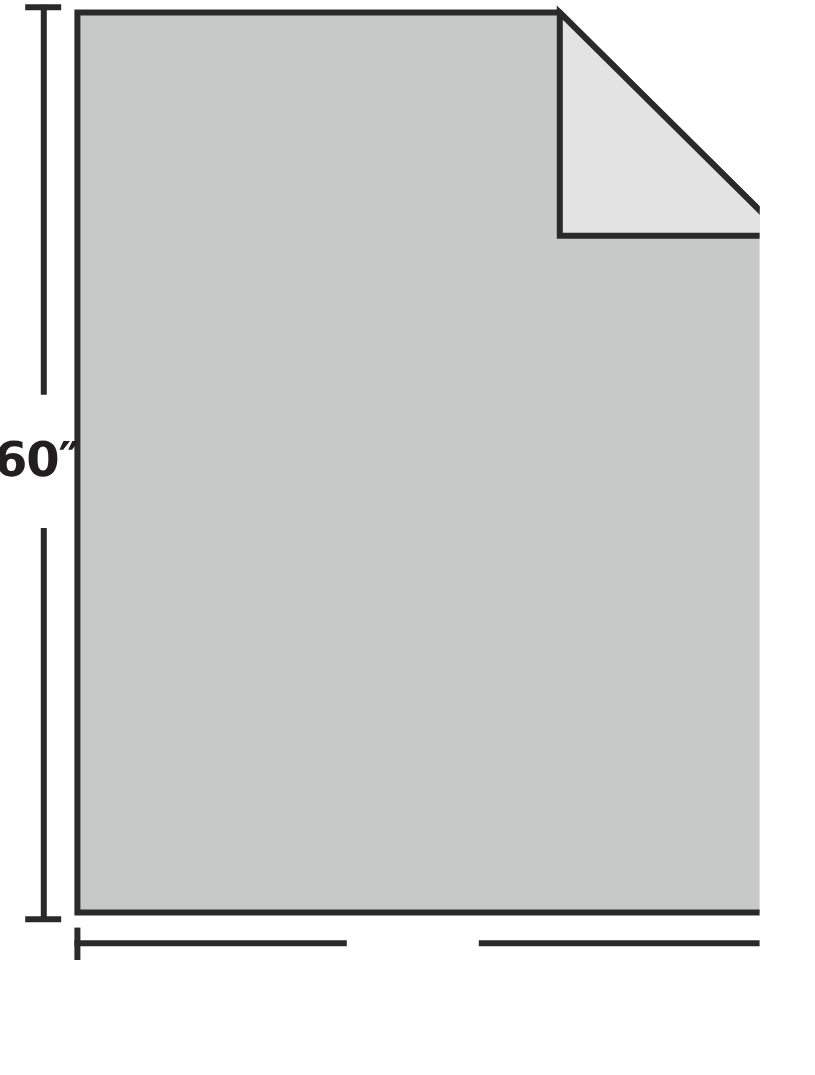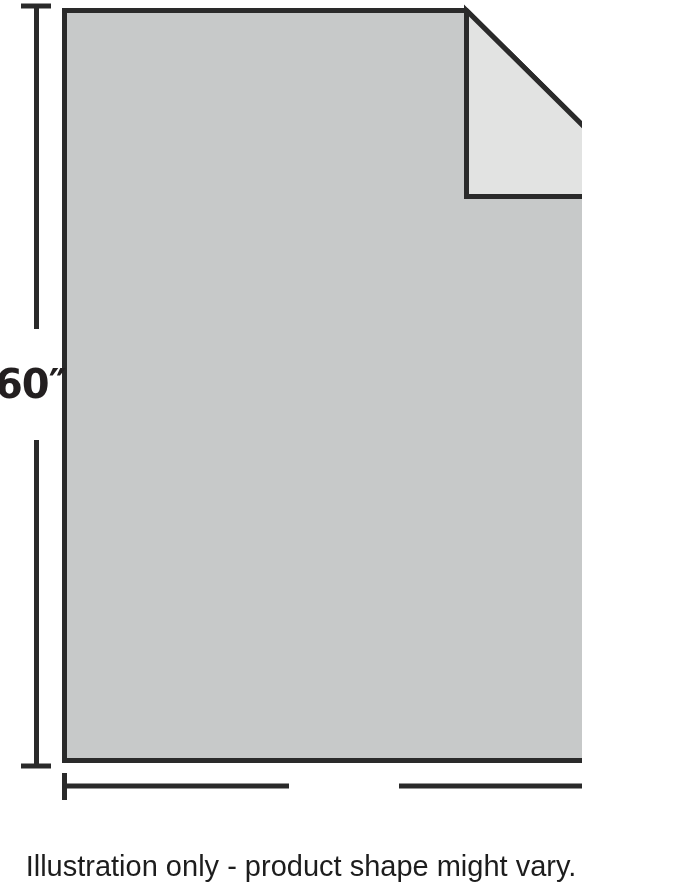--- a/index.html
+++ b/index.html
@@ -2,21 +2,21 @@
 <html><head>
 <meta charset="utf-8">
 <style>
   html, body {
     margin: 0;
     padding: 0;
     background: #ffffff;
   }
   .stage {
     position: relative;
-    width: 582px;
+    width: 633px;
     height: 896px;
     background: #ffffff;
     overflow: hidden;
     font-family: "DejaVu Sans", "Liberation Sans", sans-serif;
   }
   svg.diagram {
     position: absolute;
     left: 0;
     top: 0;
     width: 679px;
@@ -80,15 +80,14 @@
       <line x1="64.5" y1="773" x2="64.5" y2="800" stroke-width="5" stroke="#2a2a2a"></line>
       <line x1="62" y1="786" x2="289" y2="786" stroke-width="5" stroke="#2a2a2a"></line>
       <line x1="399" y1="786" x2="657" y2="786" stroke-width="5" stroke="#2a2a2a"></line>
       <line x1="654.5" y1="773" x2="654.5" y2="800" stroke-width="5" stroke="#2a2a2a"></line>
     </g>
   </svg>
 
   <div class="dim-label height">60″</div>
 
 
-  <div class="caption">Illustration only - product shape might vary.</div>
 
 </div>
 
 </body></html>

